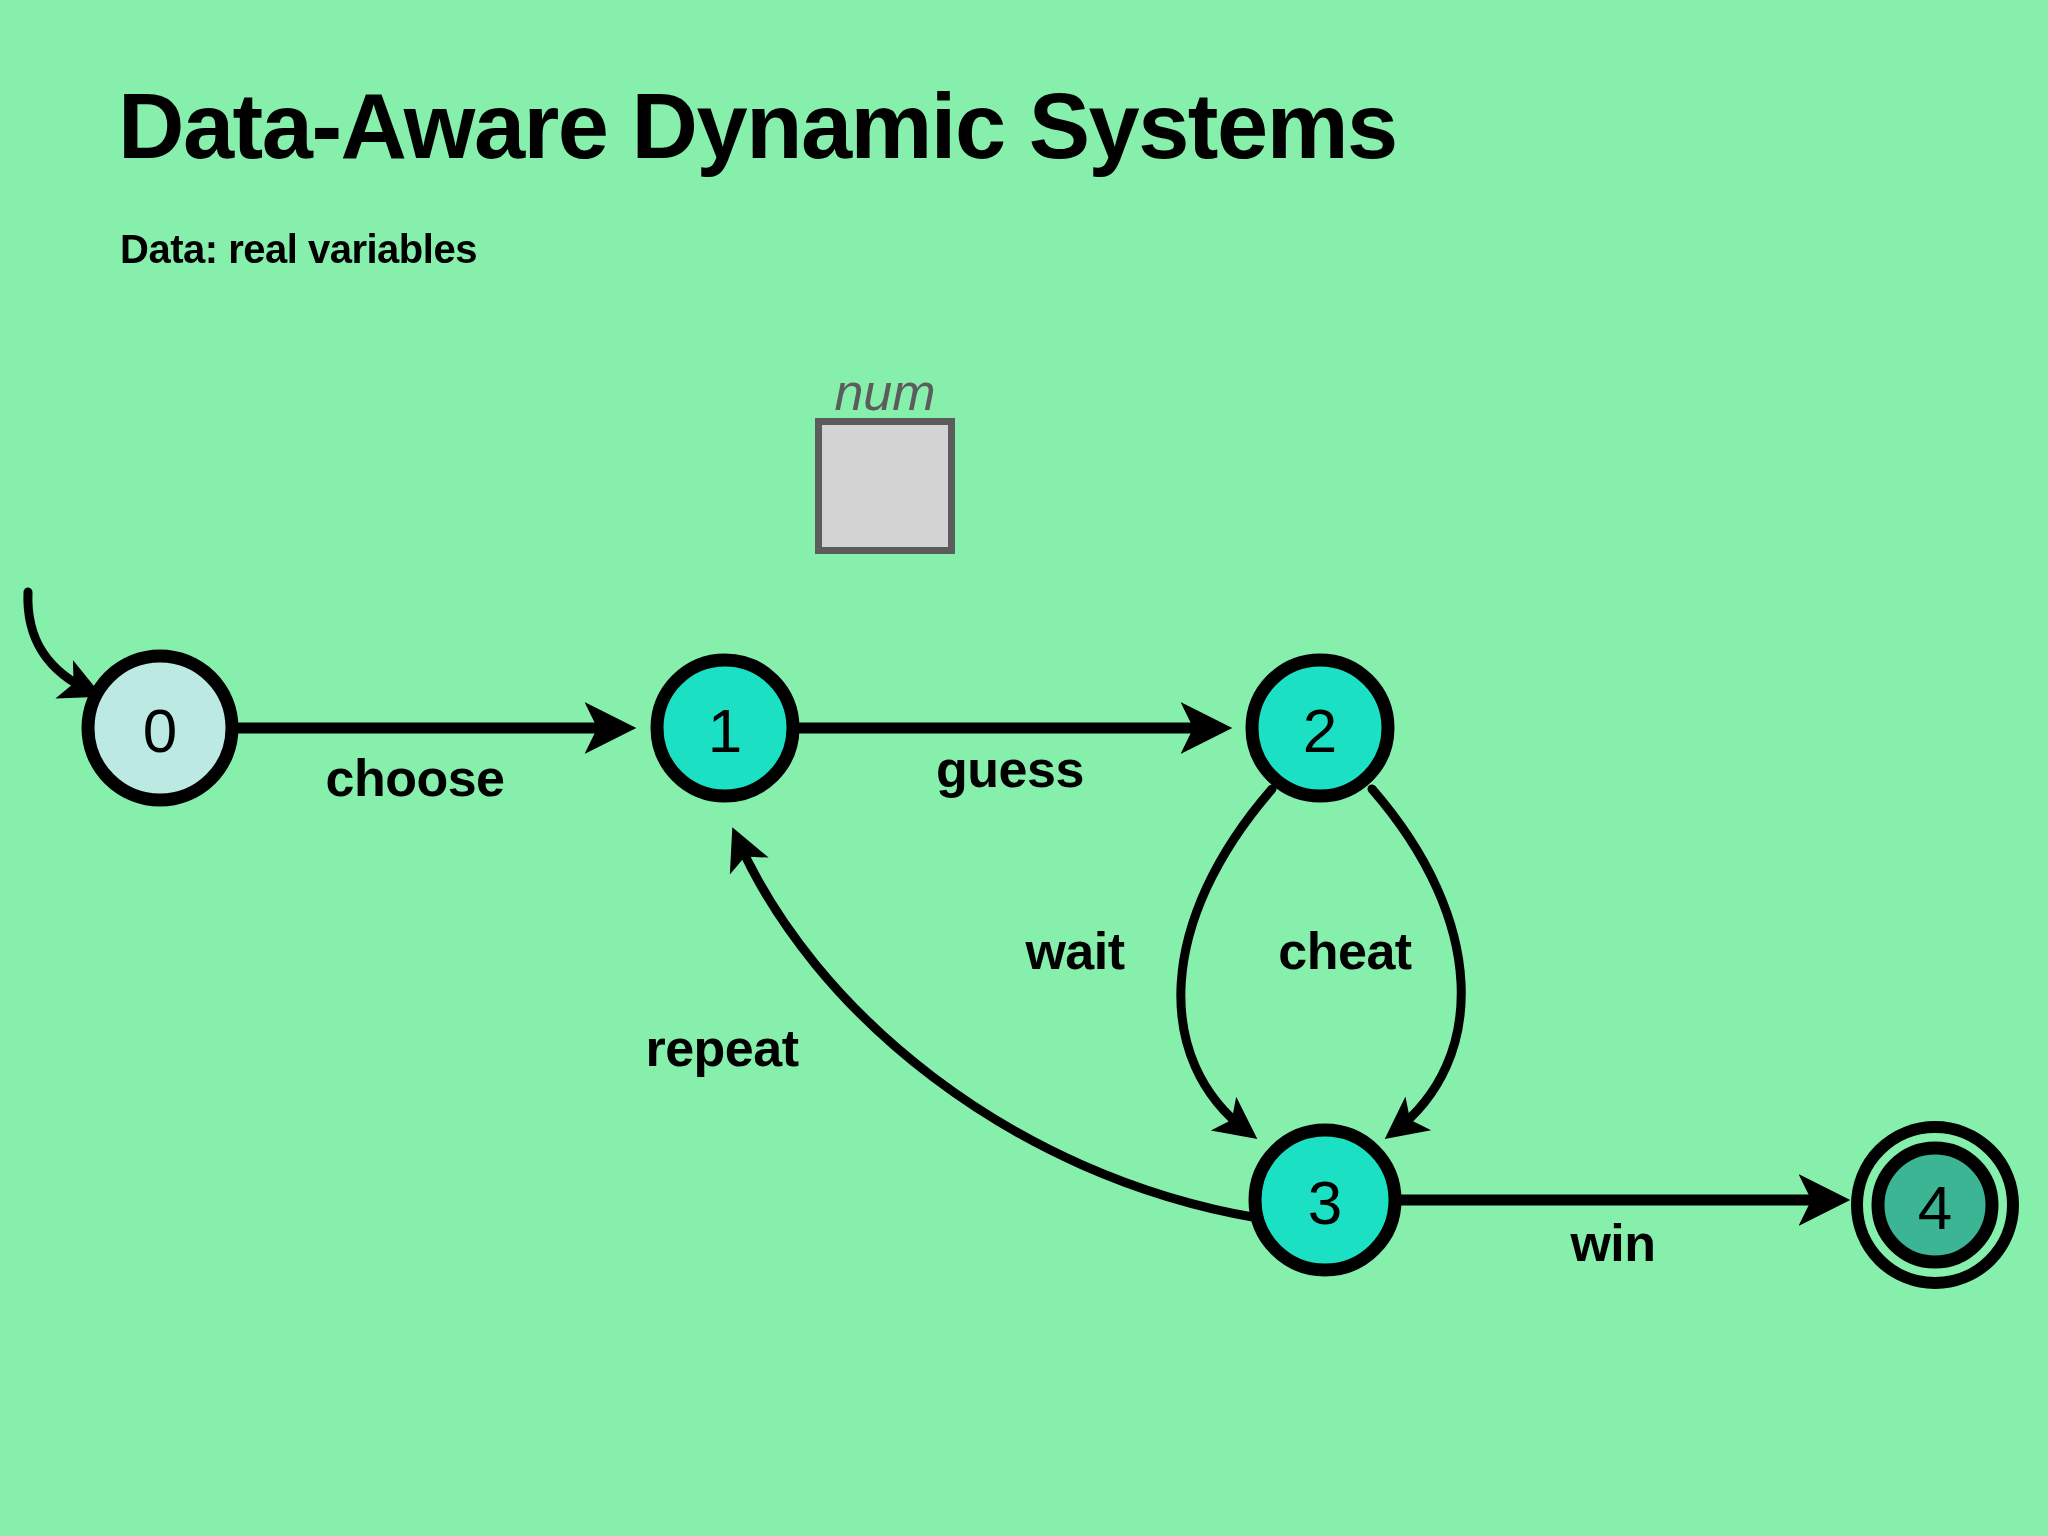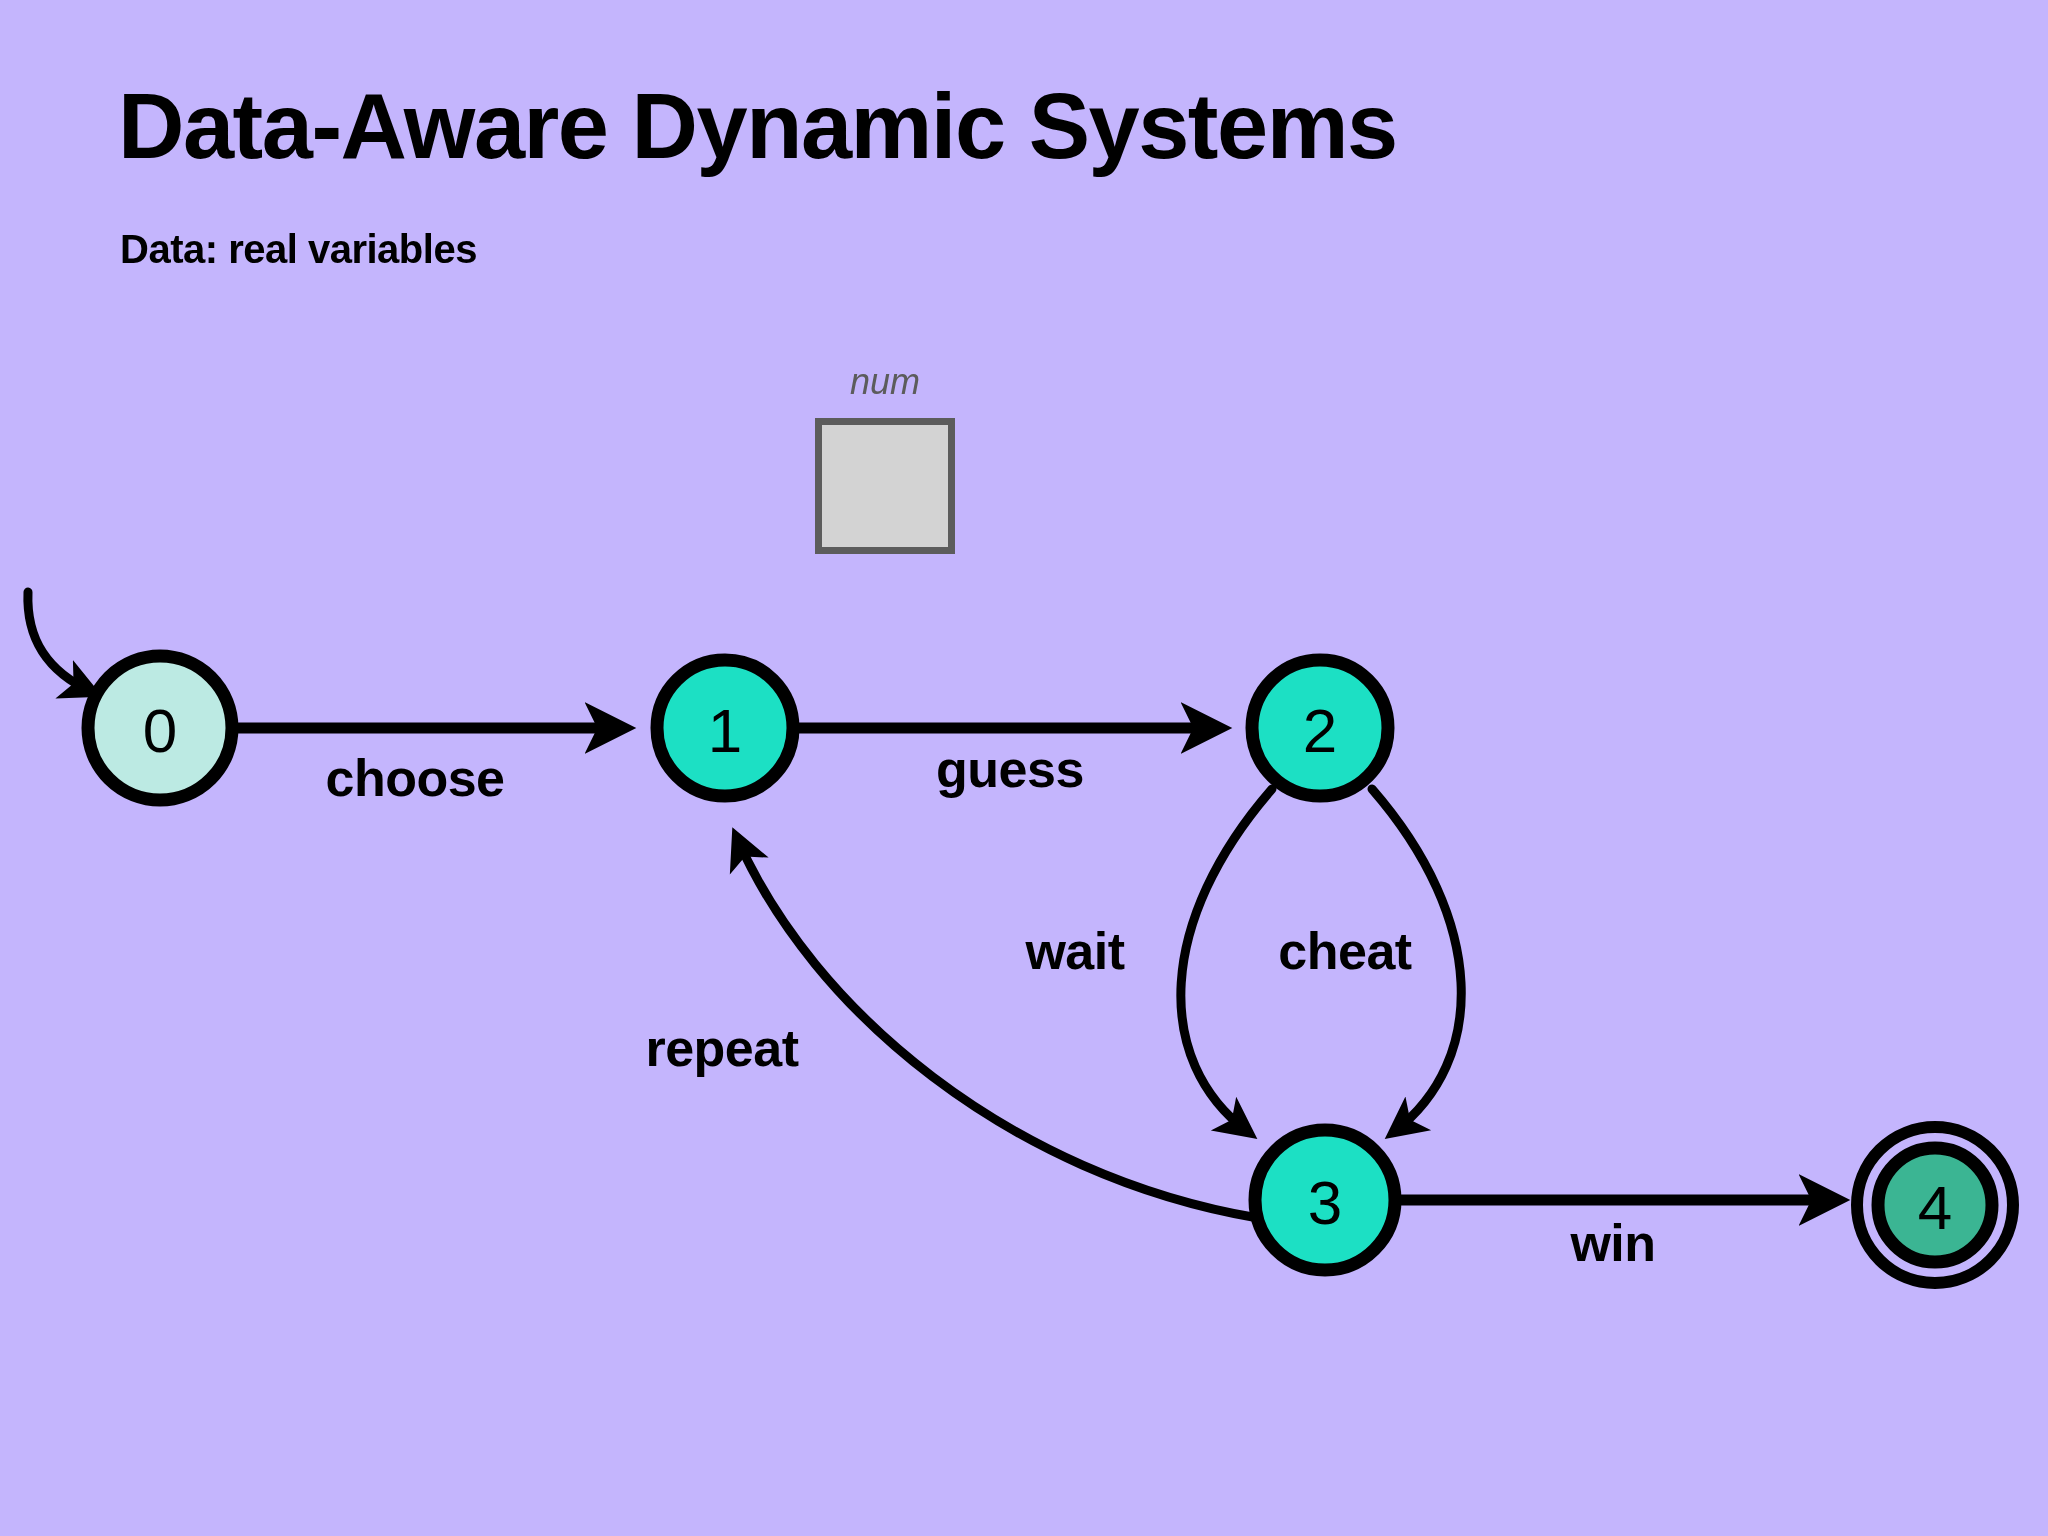--- a/index.html
+++ b/index.html
@@ -8,21 +8,21 @@
     background: #ffffff;
   }
   body {
     font-family: "Liberation Sans", sans-serif;
     -webkit-font-smoothing: antialiased;
   }
   #slide {
     position: relative;
     width: 2048px;
     height: 1536px;
-    background: #c4b5fd;
+    background: #86efac;
     overflow: hidden;
   }
 
   
   #title {
     position: absolute;
     left: 118px;
     top: 78px;
     font-size: 92px;
     font-weight: bold;
@@ -45,22 +45,22 @@
 
   
   .var-group {
     position: absolute;
   }
   .var-label {
     position: absolute;
     bottom: 100%;
     left: 50%;
     transform: translateX(-50%);
-    margin-bottom: 18px;
-    font-size: 36px;
+    margin-bottom: 0;
+    font-size: 52px;
     font-style: italic;
     font-weight: normal;
     color: #5c5c5c;
     white-space: nowrap;
     line-height: 1;
   }
   .var-box {
     width: 140px;
     height: 136px;
     background: #d3d3d3;

